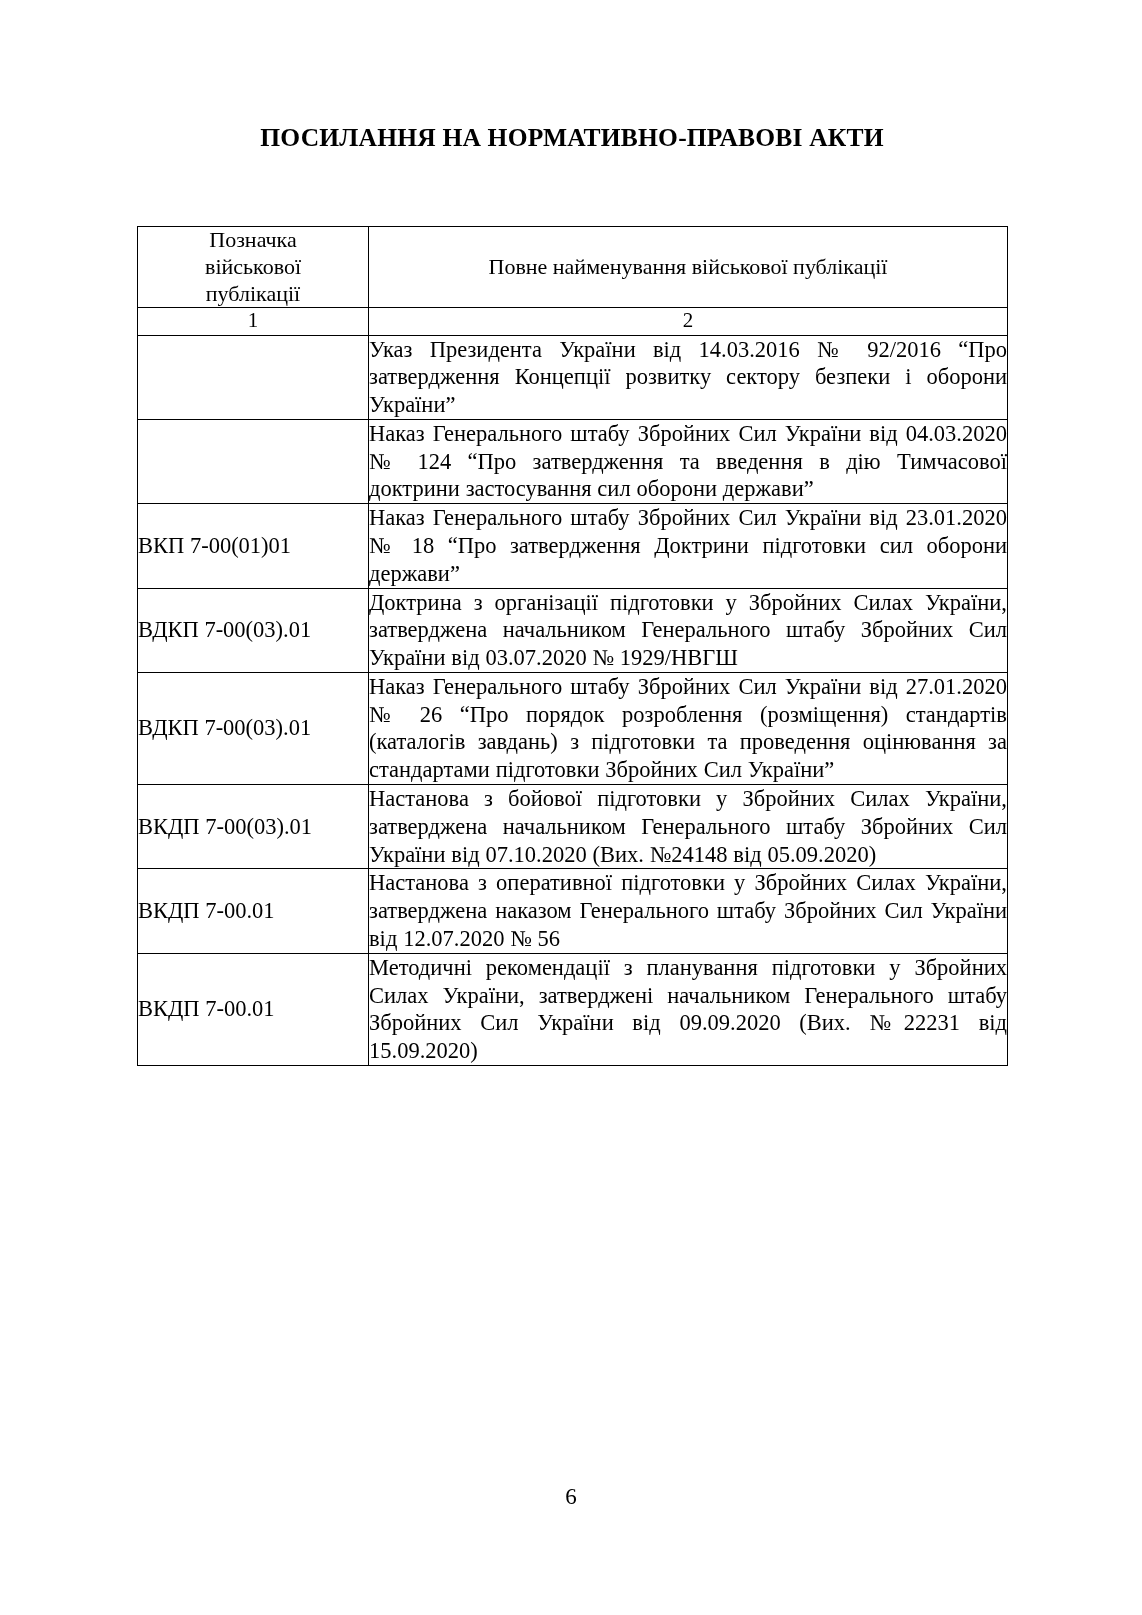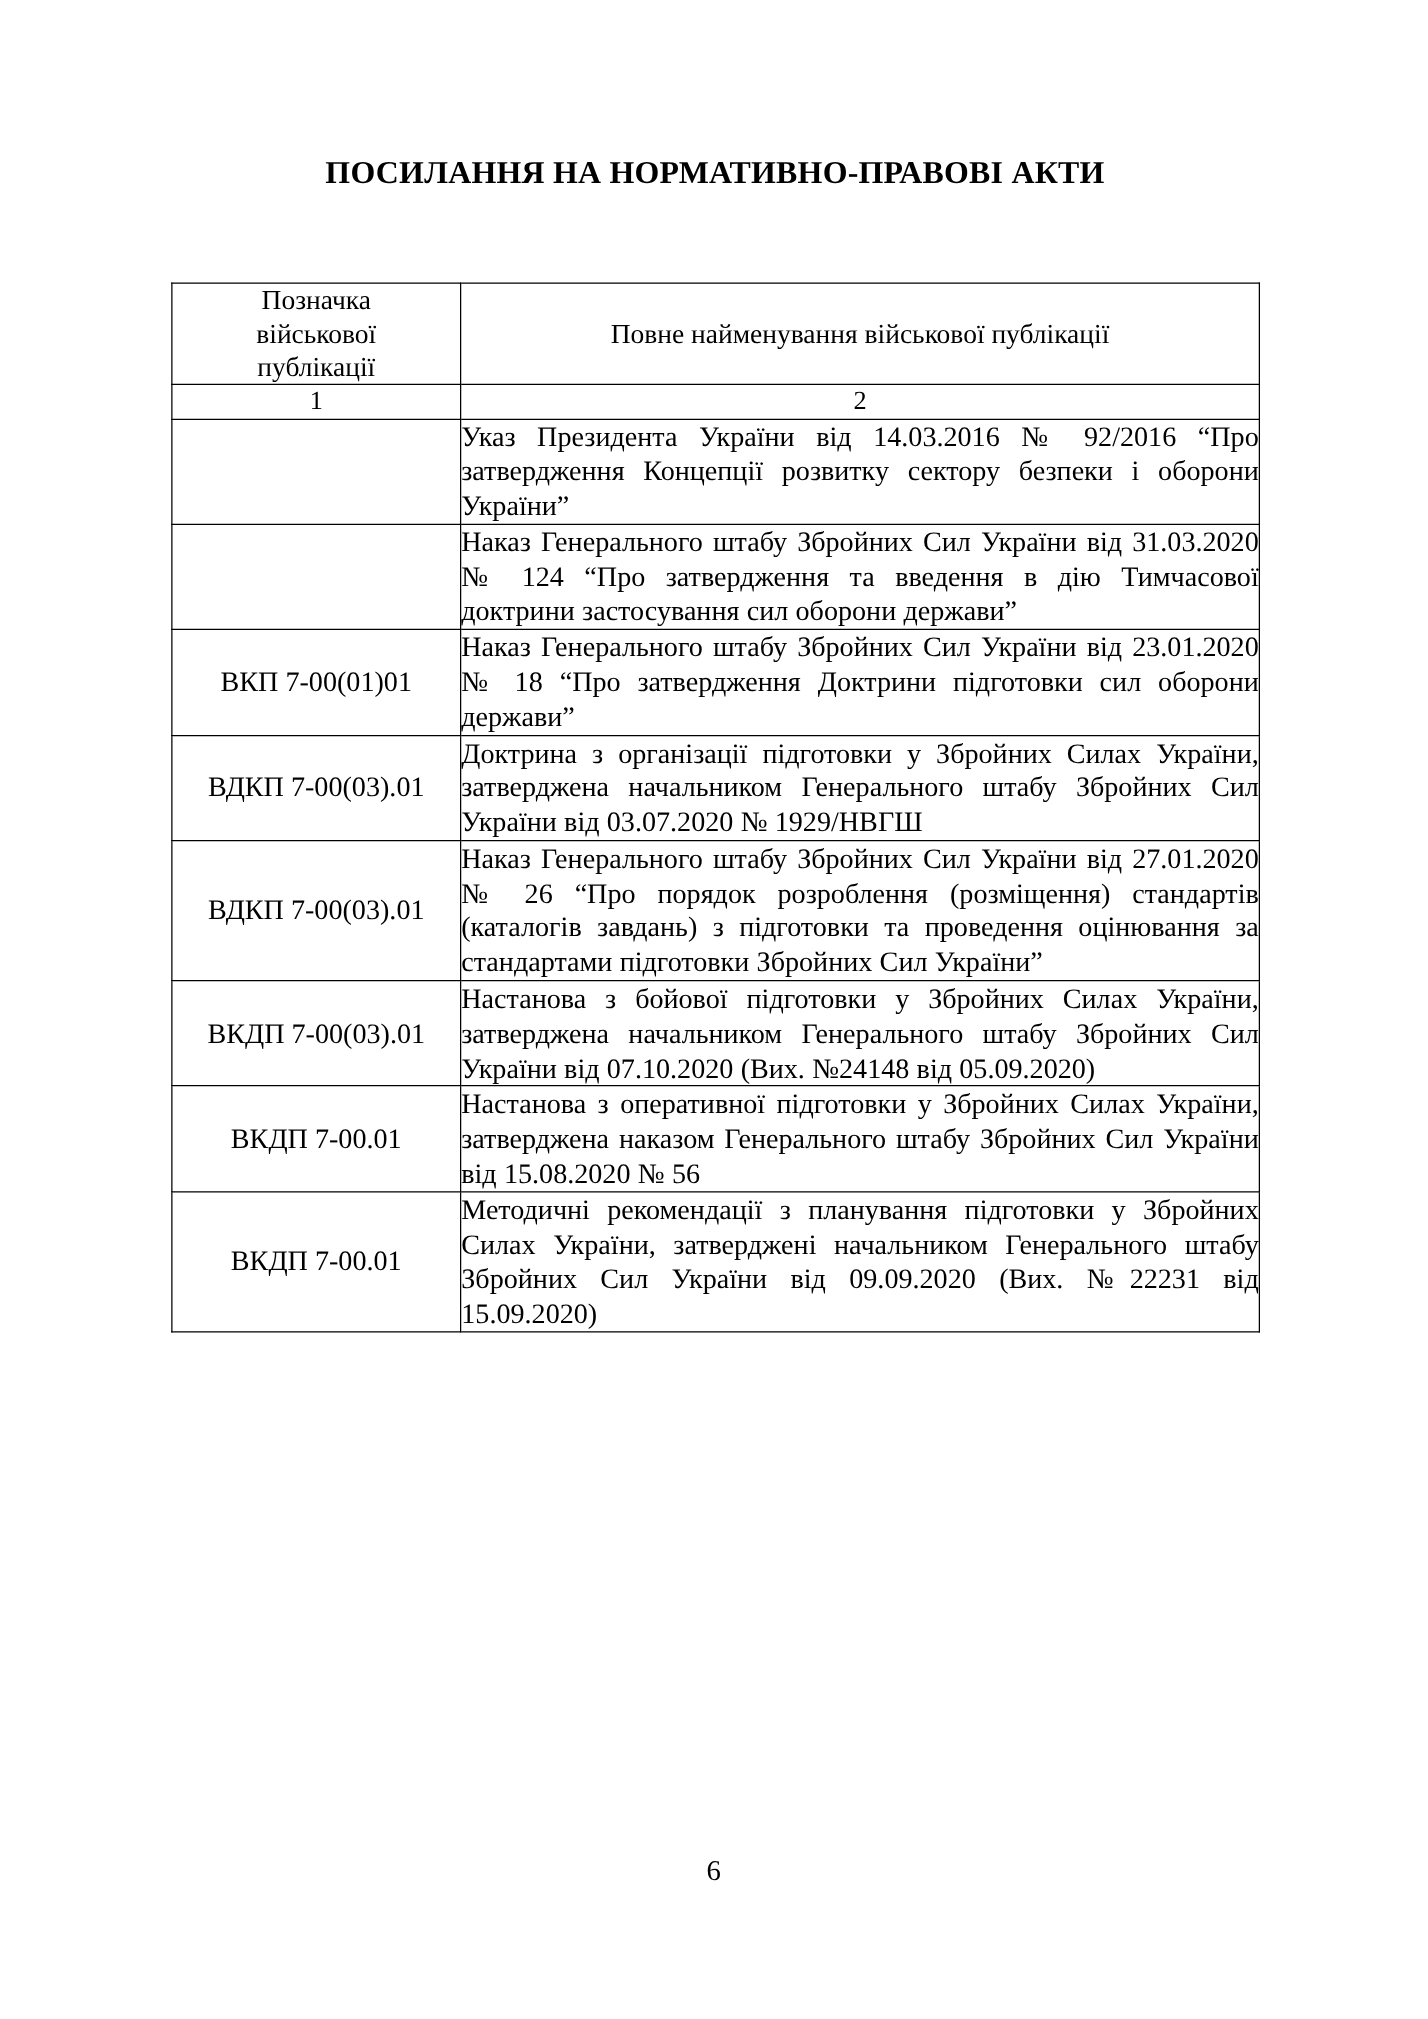--- a/index.html
+++ b/index.html
@@ -66,21 +66,20 @@
 
   .numrow td {
     text-align: center;
     font-size: 21px;
     line-height: 1.05;
     padding: 1px 4px 3px 4px;
     height: 22px;
   }
 
   .code-cell {
-    text-align: center;
     font-size: 22.5px;
     padding: 4px 6px;
     white-space: nowrap;
   }
 
   .name-cell {
     text-align: justify;
     text-align-last: left;
     font-size: 22.5px;
     line-height: 1.235;
@@ -128,41 +127,41 @@
         <td>2</td>
       </tr>
     </thead>
     <tbody>
       <tr>
         <td class="code-cell"></td>
         <td class="name-cell">Указ Президента України від 14.03.2016 № 92/2016 “Про затвердження Концепції розвитку сектору безпеки і оборони України”</td>
       </tr>
       <tr>
         <td class="code-cell"></td>
-        <td class="name-cell">Наказ Генерального штабу Збройних Сил України від 31.03.2020 № 124 “Про затвердження та введення в дію Тимчасової доктрини застосування сил оборони держави”</td>
+        <td class="name-cell">Наказ Генерального штабу Збройних Сил України від 04.03.2020 № 124 “Про затвердження та введення в дію Тимчасової доктрини застосування сил оборони держави”</td>
       </tr>
       <tr>
         <td class="code-cell">ВКП 7-00(01)01</td>
         <td class="name-cell">Наказ Генерального штабу Збройних Сил України від 23.01.2020 № 18 “Про затвердження Доктрини підготовки сил оборони держави”</td>
       </tr>
       <tr>
         <td class="code-cell">ВДКП 7-00(03).01</td>
         <td class="name-cell">Доктрина з організації підготовки у Збройних Силах України, затверджена начальником Генерального штабу Збройних Сил України від 03.07.2020 № 1929/НВГШ</td>
       </tr>
       <tr>
         <td class="code-cell">ВДКП 7-00(03).01</td>
         <td class="name-cell">Наказ Генерального штабу Збройних Сил України від 27.01.2020 № 26 “Про порядок розроблення (розміщення) стандартів (каталогів завдань) з підготовки та проведення оцінювання за стандартами підготовки Збройних Сил України”</td>
       </tr>
       <tr>
         <td class="code-cell">ВКДП 7-00(03).01</td>
         <td class="name-cell">Настанова з бойової підготовки у Збройних Силах України, затверджена начальником Генерального штабу Збройних Сил України від 07.10.2020 (Вих. №24148 від 05.09.2020)</td>
       </tr>
       <tr>
         <td class="code-cell">ВКДП 7-00.01</td>
-        <td class="name-cell">Настанова з оперативної підготовки у Збройних Силах України, затверджена наказом Генерального штабу Збройних Сил України від 15.08.2020 № 56</td>
+        <td class="name-cell">Настанова з оперативної підготовки у Збройних Силах України, затверджена наказом Генерального штабу Збройних Сил України від 12.07.2020 № 56</td>
       </tr>
       <tr>
         <td class="code-cell">ВКДП 7-00.01</td>
         <td class="name-cell">Методичні рекомендації з планування підготовки у Збройних Силах України, затверджені начальником Генерального штабу Збройних Сил України від 09.09.2020 (Вих. №22231 від 15.09.2020)</td>
       </tr>
     </tbody>
   </table>
 
   <div class="page-number">6</div>
 

